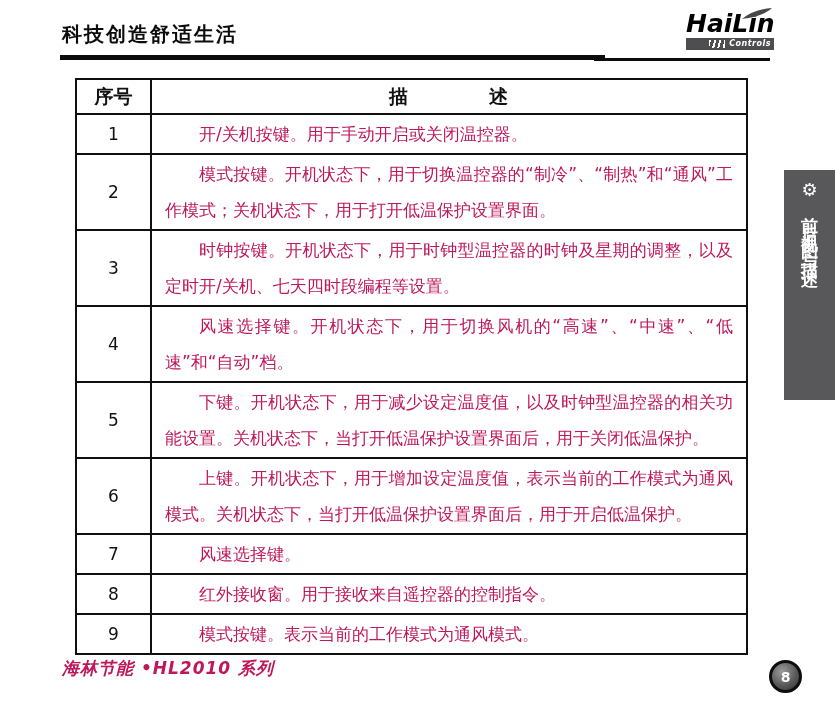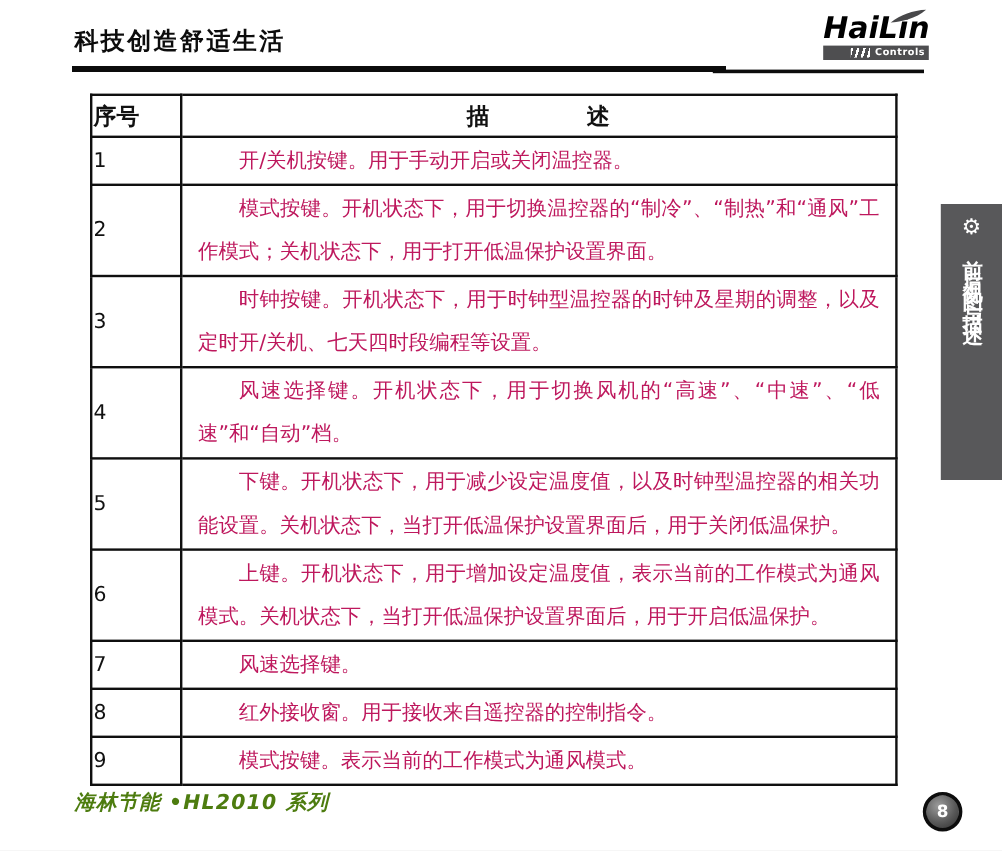--- a/index.html
+++ b/index.html
@@ -25,30 +25,30 @@
   }
   .logo .band{
     margin-top:2px;height:12px;background:#4e4e50;
     display:flex;align-items:center;justify-content:flex-end;padding:0 3px;
   }
   .logo .stripes{
     width:16px;height:8px;margin-right:4px;
     background:repeating-linear-gradient(105deg,#ffffff 0 2px,#4e4e50 2px 5px);
   }
   .logo .controls{
-    color:#fff;font-size:8px;font-weight:bold;letter-spacing:.5px;line-height:1;
+    color:#fff;font-size:8px;font-style:italic;font-weight:bold;letter-spacing:.5px;line-height:1;
   }
 
   
   .desc-table{
     position:absolute;top:78px;left:75px;width:673px;
     border-collapse:collapse;table-layout:fixed;
   }
   .desc-table td{border:2px solid #0f0f0f;vertical-align:middle;}
-  .desc-table .c1{width:71px;text-align:left;font-size:17px;}
+  .desc-table .c1{width:71px;text-align:center;font-size:17px;}
   .desc-table tr.h td{height:31px;font-weight:bold;font-size:19px;}
   .desc-table tr.h .c2{text-align:center;letter-spacing:1px;}
   .desc-table tr.single td{height:33px;}
   .desc-table tr.double td{height:69px;border-radius:13px;}
   .desc-table .c2 p{
     margin:0;padding:0 12px;font-size:17px;line-height:36px;
     text-indent:2em;text-align:justify;color:#be185d;
   }
 
   
@@ -59,21 +59,21 @@
   }
   .side-tab .gear{font-size:18px;line-height:1;margin-bottom:4px;color:#fff;}
   .side-tab .tab-label{
     writing-mode:vertical-rl;text-orientation:upright;
     font-size:17px;font-weight:bold;letter-spacing:9px;line-height:1;
   }
 
   
   .footer-series{
     position:absolute;top:657px;left:62px;
-    font-size:17px;font-weight:bold;font-style:italic;color:#4d7c0f;letter-spacing:1px;
+    font-size:17px;font-weight:bold;font-style:italic;color:#be185d;letter-spacing:1px;
   }
   .page-badge{
     position:absolute;top:660px;left:769px;width:33px;height:33px;border-radius:50%;
     box-sizing:border-box;border:3px solid #0d0d0d;
     background:radial-gradient(circle at 38% 32%, #9c9c9c, #5a5a5a 55%, #3c3c3c 85%);
     display:flex;align-items:center;justify-content:center;
     color:#fff;font-weight:bold;font-size:14px;
   }
 </style>
 </head>

